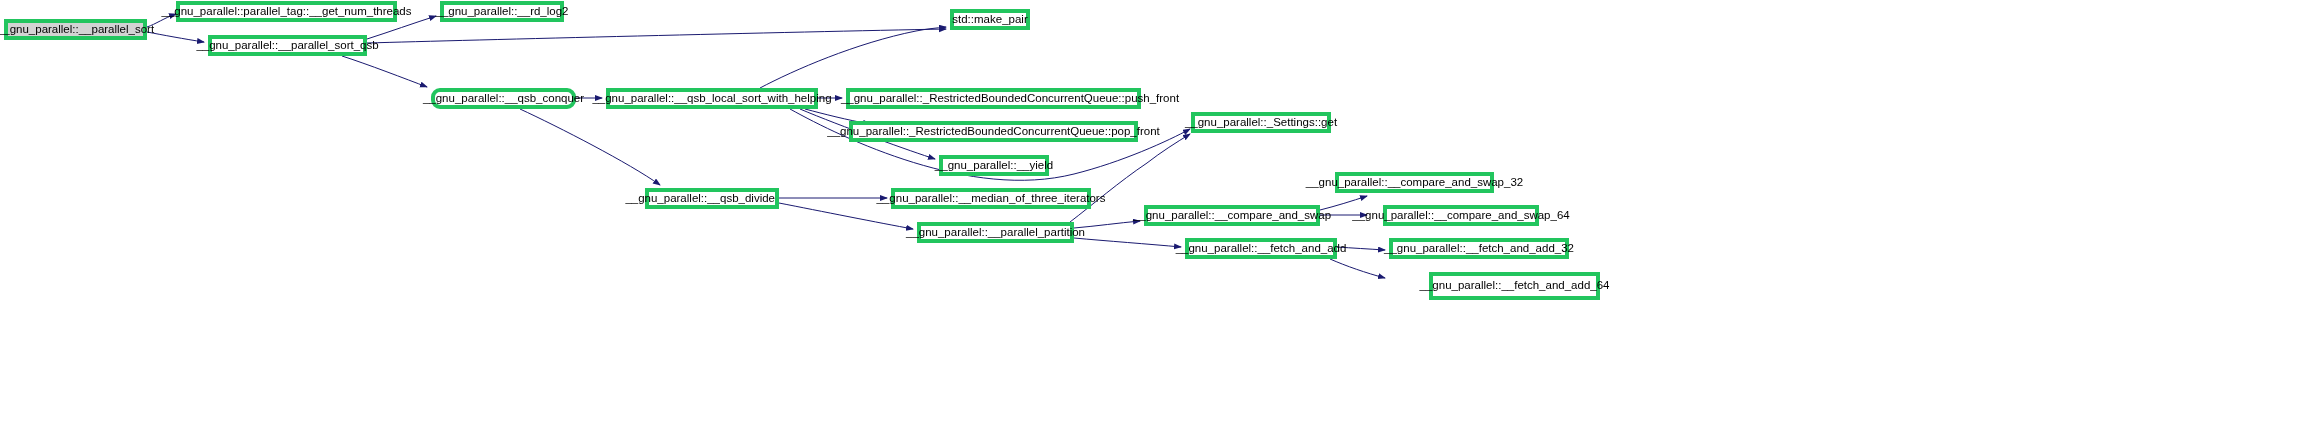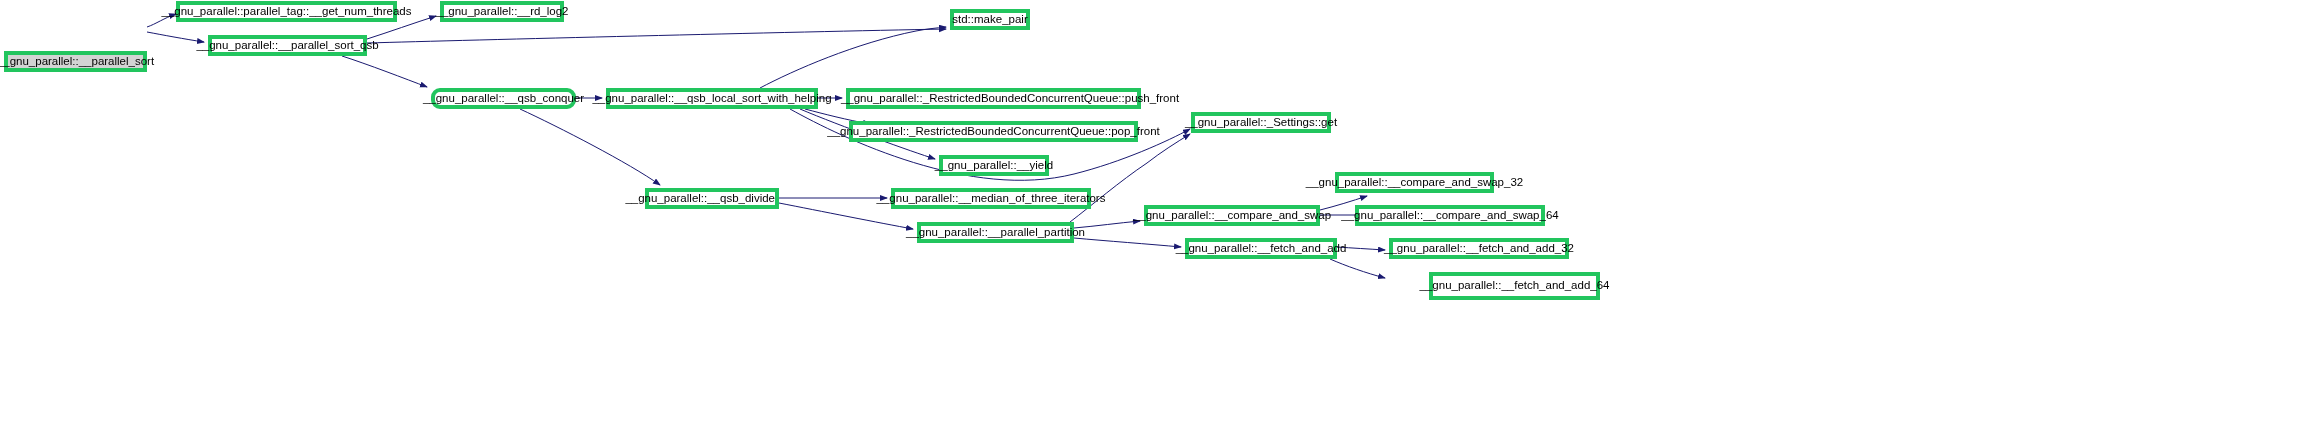--- a/index.html
+++ b/index.html
@@ -71,21 +71,21 @@
         <path d="M1070,222 C1091,206 1120,181 1147,163 1161,152 1177,142 1190,134" fill="none" stroke="#1a1a70" stroke-width="1" marker-end="url(#arrow)"></path>
         <path d="M1074,228 C1097,226 1118,223 1140,221" fill="none" stroke="#1a1a70" stroke-width="1" marker-end="url(#arrow)"></path>
         <path d="M1074,238 C1107,241 1148,244 1181,247" fill="none" stroke="#1a1a70" stroke-width="1" marker-end="url(#arrow)"></path>
         <path d="M1320,210 C1336,206 1352,201 1367,196" fill="none" stroke="#1a1a70" stroke-width="1" marker-end="url(#arrow)"></path>
         <path d="M1320,215 L1367,215" fill="none" stroke="#1a1a70" stroke-width="1" marker-end="url(#arrow)"></path>
         <path d="M1337,247 C1352,248 1369,249 1385,250" fill="none" stroke="#1a1a70" stroke-width="1" marker-end="url(#arrow)"></path>
         <path d="M1330,259 C1346,266 1366,273 1385,278" fill="none" stroke="#1a1a70" stroke-width="1" marker-end="url(#arrow)"></path>
       </g>
   </svg>
   <div id="nodes">
-      <div class="node root" style="left: 4px; top: 19px; width: 143px; height: 21px; margin-top: 32px;">
+      <div class="node root" style="left: 4px; top: 19px; width: 143px; height: 21px;">
         <span>__gnu_parallel::__parallel_sort</span>
       </div>
       <div class="node" style="left: 176px; top: 1px; width: 221px; height: 21px;">
         <span>__gnu_parallel::parallel_tag::__get_num_threads</span>
       </div>
       <div class="node" style="left: 208px; top: 35px; width: 159px; height: 21px;">
         <span>__gnu_parallel::__parallel_sort_qsb</span>
       </div>
       <div class="node" style="left: 440px; top: 1px; width: 124px; height: 21px; text-align: center;">
         <span>__gnu_parallel::__rd_log2</span>
@@ -122,21 +122,21 @@
       </div>
       <div class="node" style="left: 1144px; top: 205px; width: 176px; height: 21px;">
         <span>__gnu_parallel::__compare_and_swap</span>
       </div>
       <div class="node" style="left: 1185px; top: 238px; width: 152px; height: 21px;">
         <span>__gnu_parallel::__fetch_and_add</span>
       </div>
       <div class="node" style="left: 1335px; top: 172px; width: 159px; height: 21px;">
         <span>__gnu_parallel::__compare_and_swap_32</span>
       </div>
-      <div class="node" style="left: 1355px; top: 205px; width: 190px; height: 21px;">
+      <div class="node" style="left: 1383px; top: 205px; width: 156px; height: 21px;">
         <span>__gnu_parallel::__compare_and_swap_64</span>
       </div>
       <div class="node" style="left: 1389px; top: 238px; width: 180px; height: 21px;">
         <span>__gnu_parallel::__fetch_and_add_32</span>
       </div>
       <div class="node" style="left: 1389px; top: 272px; width: 171px; height: 28px; margin-left: 40px;">
         <span>__gnu_parallel::__fetch_and_add_64</span>
       </div>
     </div>
 </div>

